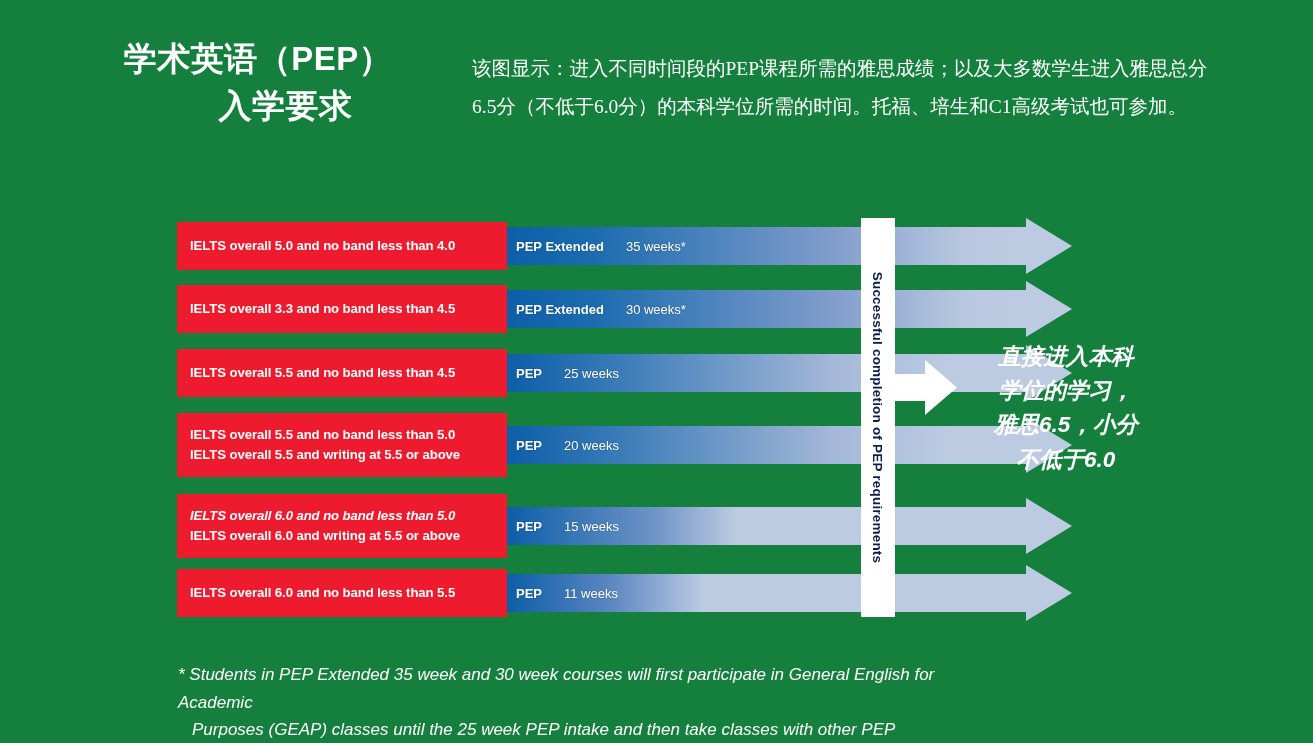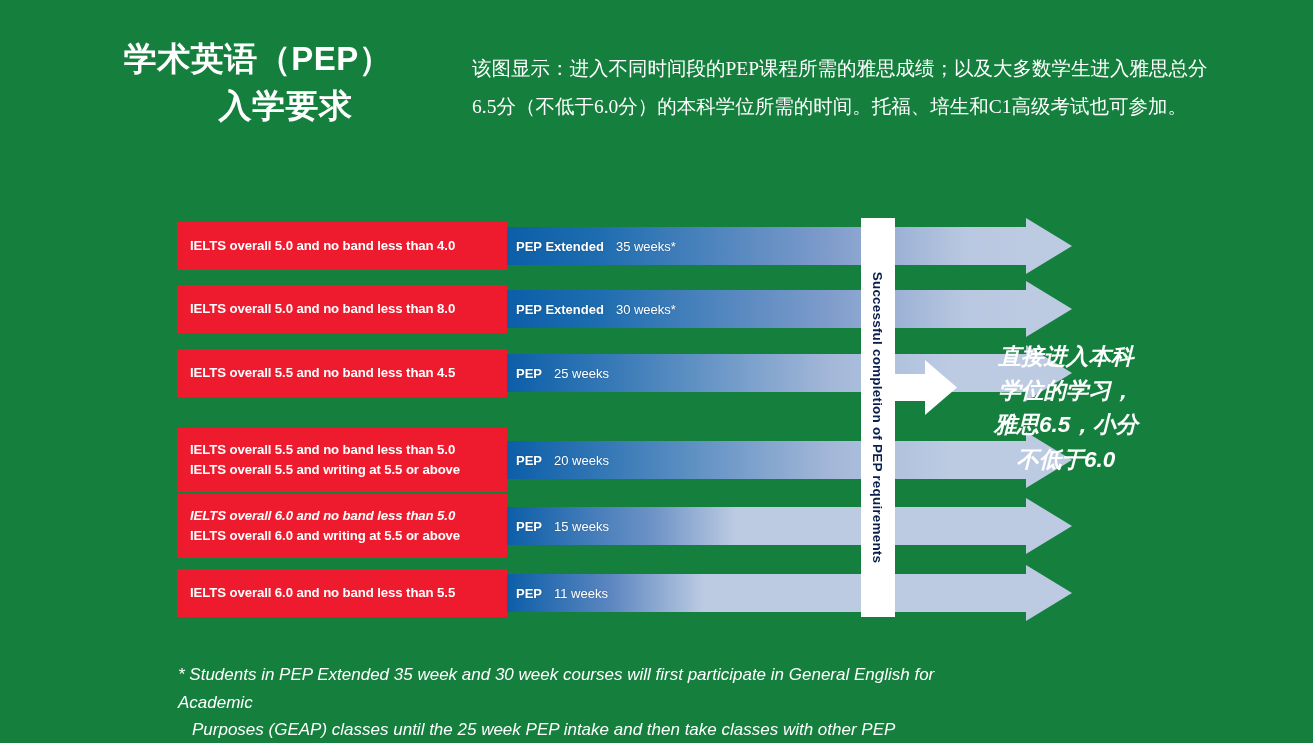--- a/index.html
+++ b/index.html
@@ -110,21 +110,21 @@
     top: 0;
     height: 38px;
     display: flex;
     align-items: center;
     color: #ffffff;
     font-size: 13px;
     white-space: nowrap;
     z-index: 4;
     text-shadow: 0 0 2px rgba(0,0,0,0.22);
   }
-  .arrow .label b { font-weight: bold; margin-right: 12px; }
+  .arrow .label b { font-weight: bold; margin-right: 22px; }
 
   
   .g-long   { background: linear-gradient(to right, #0b5ea8 0%, #1e6db0 18%, #7f9ccb 62%, #b9c8e0 88%, #bccbe2 100%); }
   .g-mid    { background: linear-gradient(to right, #0b5ea8 0%, #3b7cb8 22%, #a3b7d8 62%, #bccbe2 85%, #bccbe2 100%); }
   .g-short  { background: linear-gradient(to right, #0b5ea8 0%, #6d92c6 28%, #bccbe2 44%, #bccbe2 100%); }
   .g-shortest { background: linear-gradient(to right, #0b5ea8 0%, #5c86c0 20%, #bccbe2 38%, #bccbe2 100%); }
 
   .arrow .head {
     clip-path: polygon(0 0, 100% 50%, 0 100%);
     background: #bccbe2;
@@ -240,21 +240,21 @@
         <div class="head"></div>
         <div class="label">
           <b>PEP Extended</b>
           <span>35 weeks*</span>
         </div>
       </div>
     </div>
 
     <div class="row" style="top:285px; height:48px;">
       <div class="req" style="height:48px;">
-        <span class="line">IELTS overall 5.0 and no band less than 8.0</span>
+        <span class="line">IELTS overall 3.3 and no band less than 4.5</span>
       </div>
       <div class="arrow" style="top:5px;">
         <div class="shaft g-long"></div>
         <div class="head"></div>
         <div class="label">
           <b>PEP Extended</b>
           <span>30 weeks*</span>
         </div>
       </div>
     </div>
@@ -266,21 +266,21 @@
       <div class="arrow" style="top:5px;">
         <div class="shaft g-mid"></div>
         <div class="head"></div>
         <div class="label">
           <b>PEP</b>
           <span>25 weeks</span>
         </div>
       </div>
     </div>
 
-    <div class="row" style="top:428px; height:64px;padding-left:16px;">
+    <div class="row" style="top:413px; height:64px;padding-left:16px;">
       <div class="req" style="height:64px;">
         <span class="line">IELTS overall 5.5 and no band less than 5.0</span>
         <span class="line">IELTS overall 5.5 and writing at 5.5 or above</span>
       </div>
       <div class="arrow" style="top:13px;">
         <div class="shaft g-mid"></div>
         <div class="head"></div>
         <div class="label">
           <b>PEP</b>
           <span>20 weeks</span>

